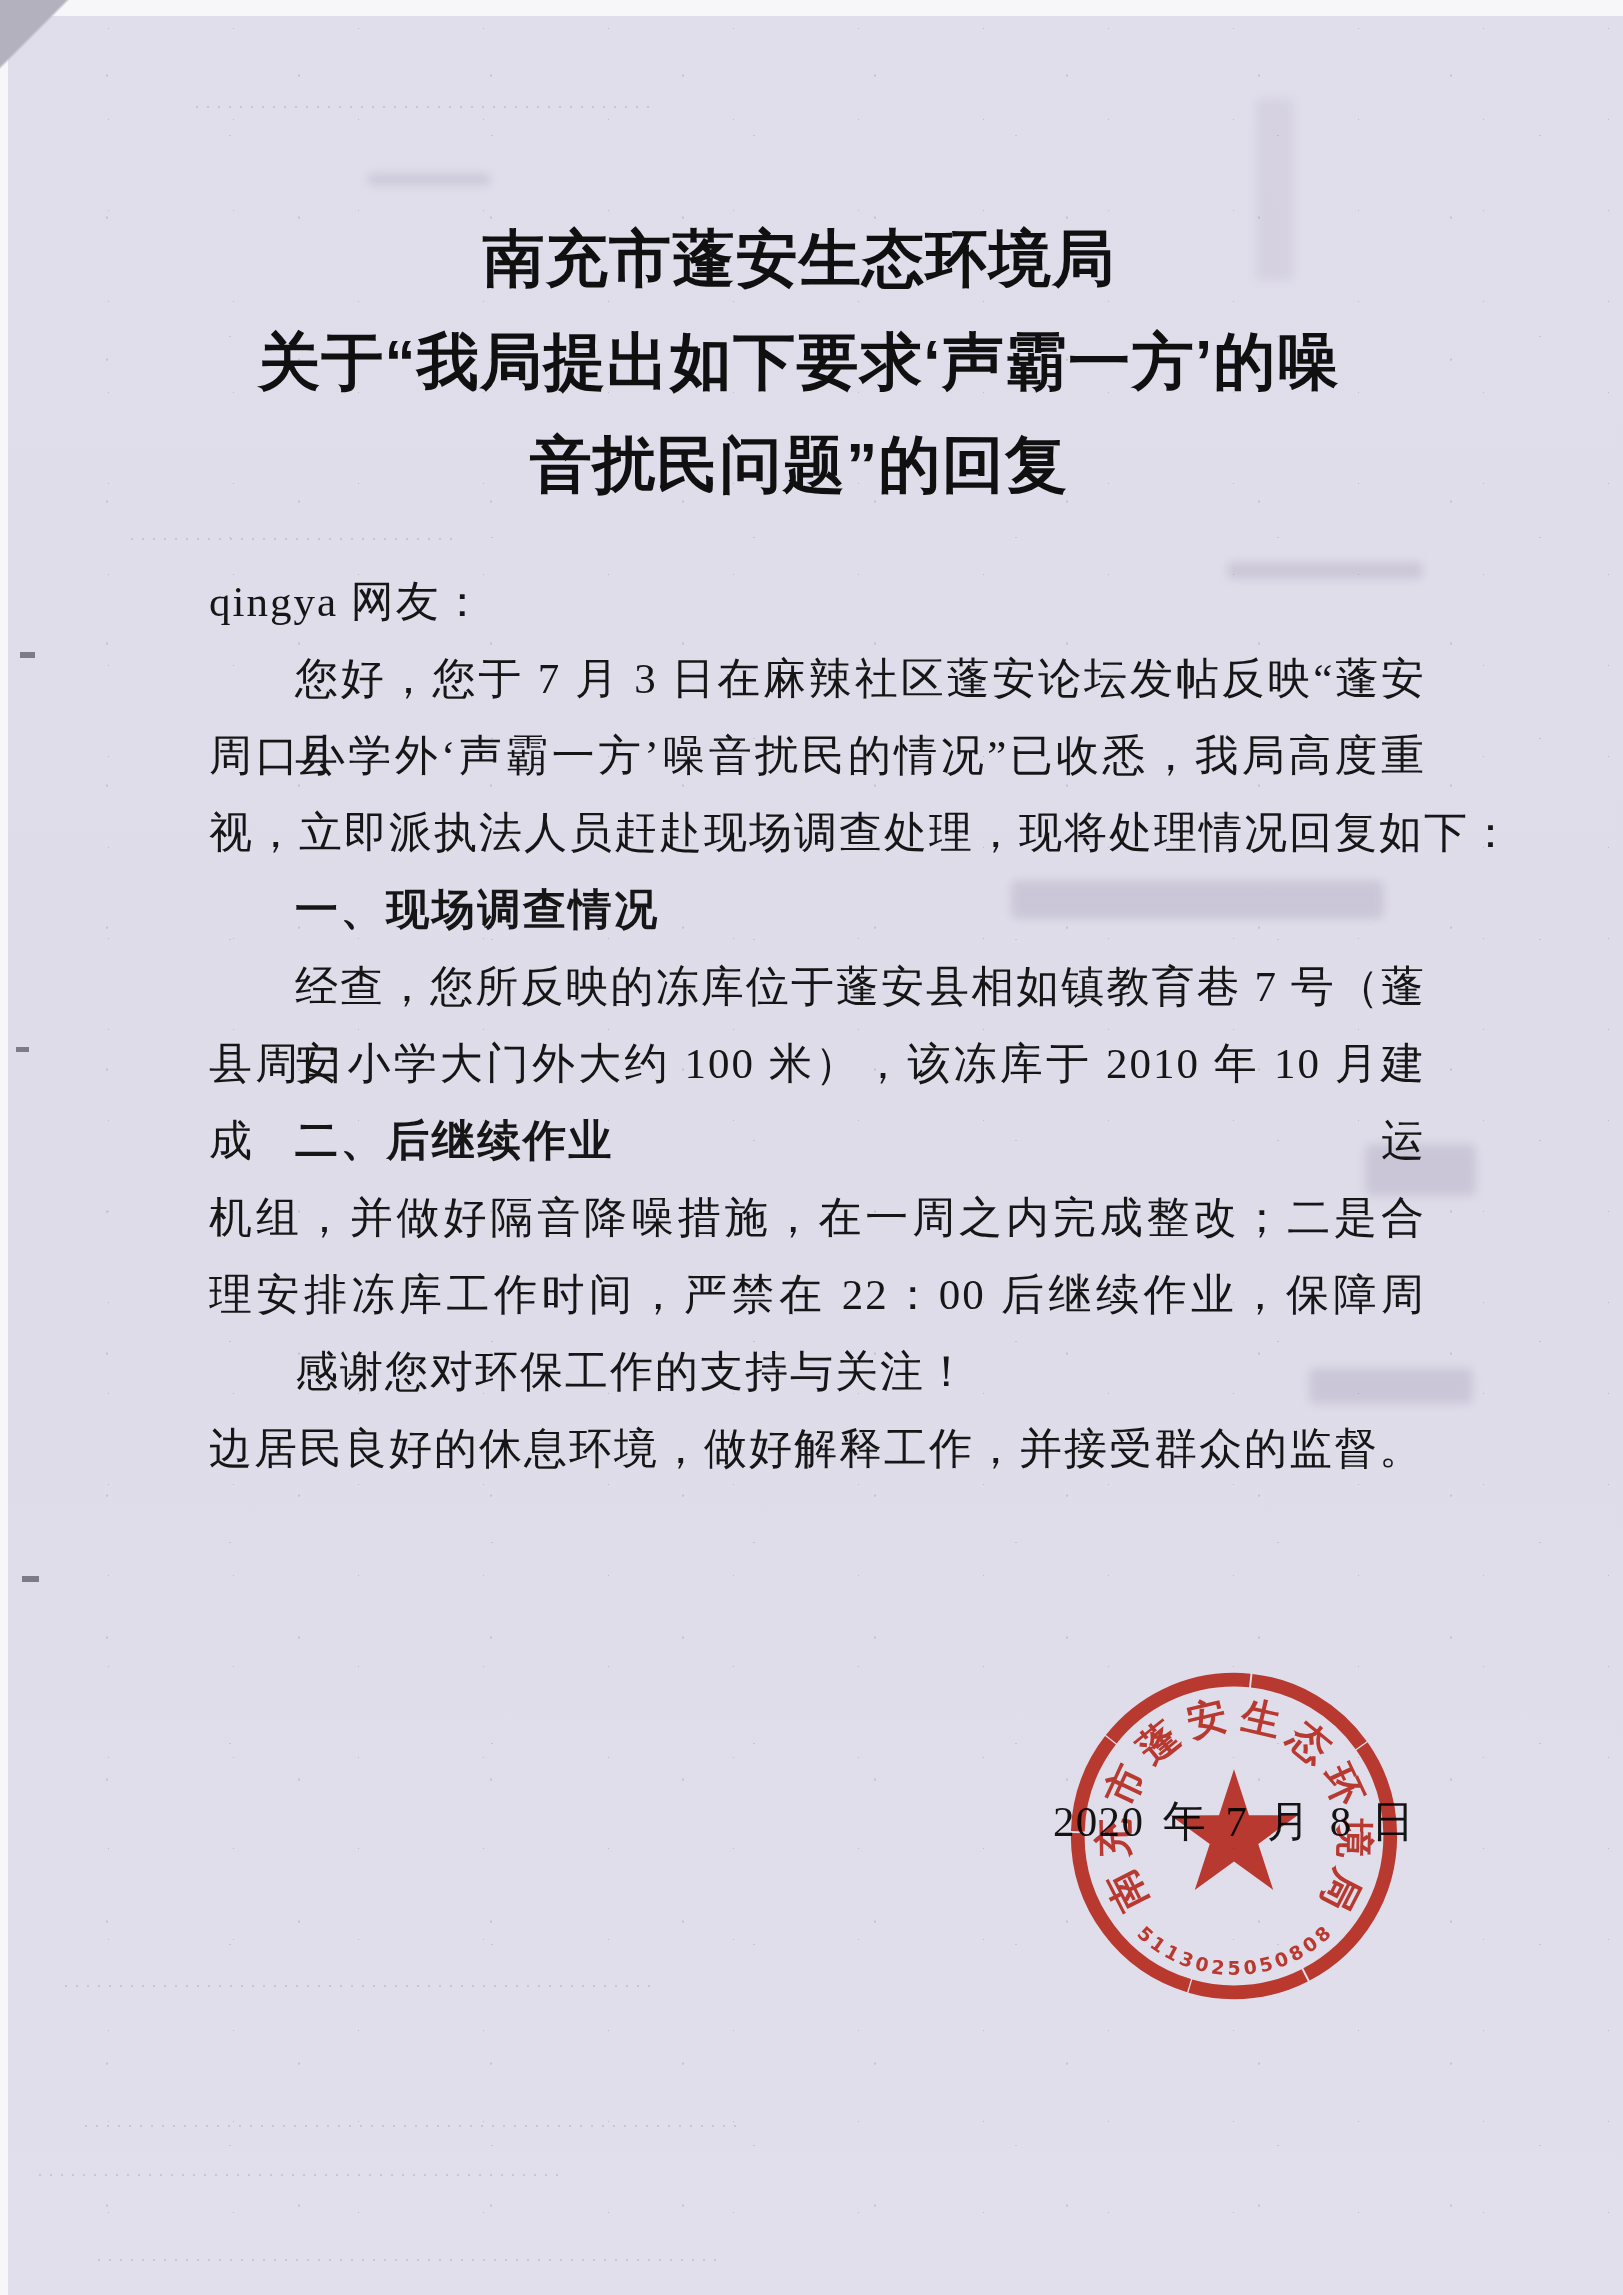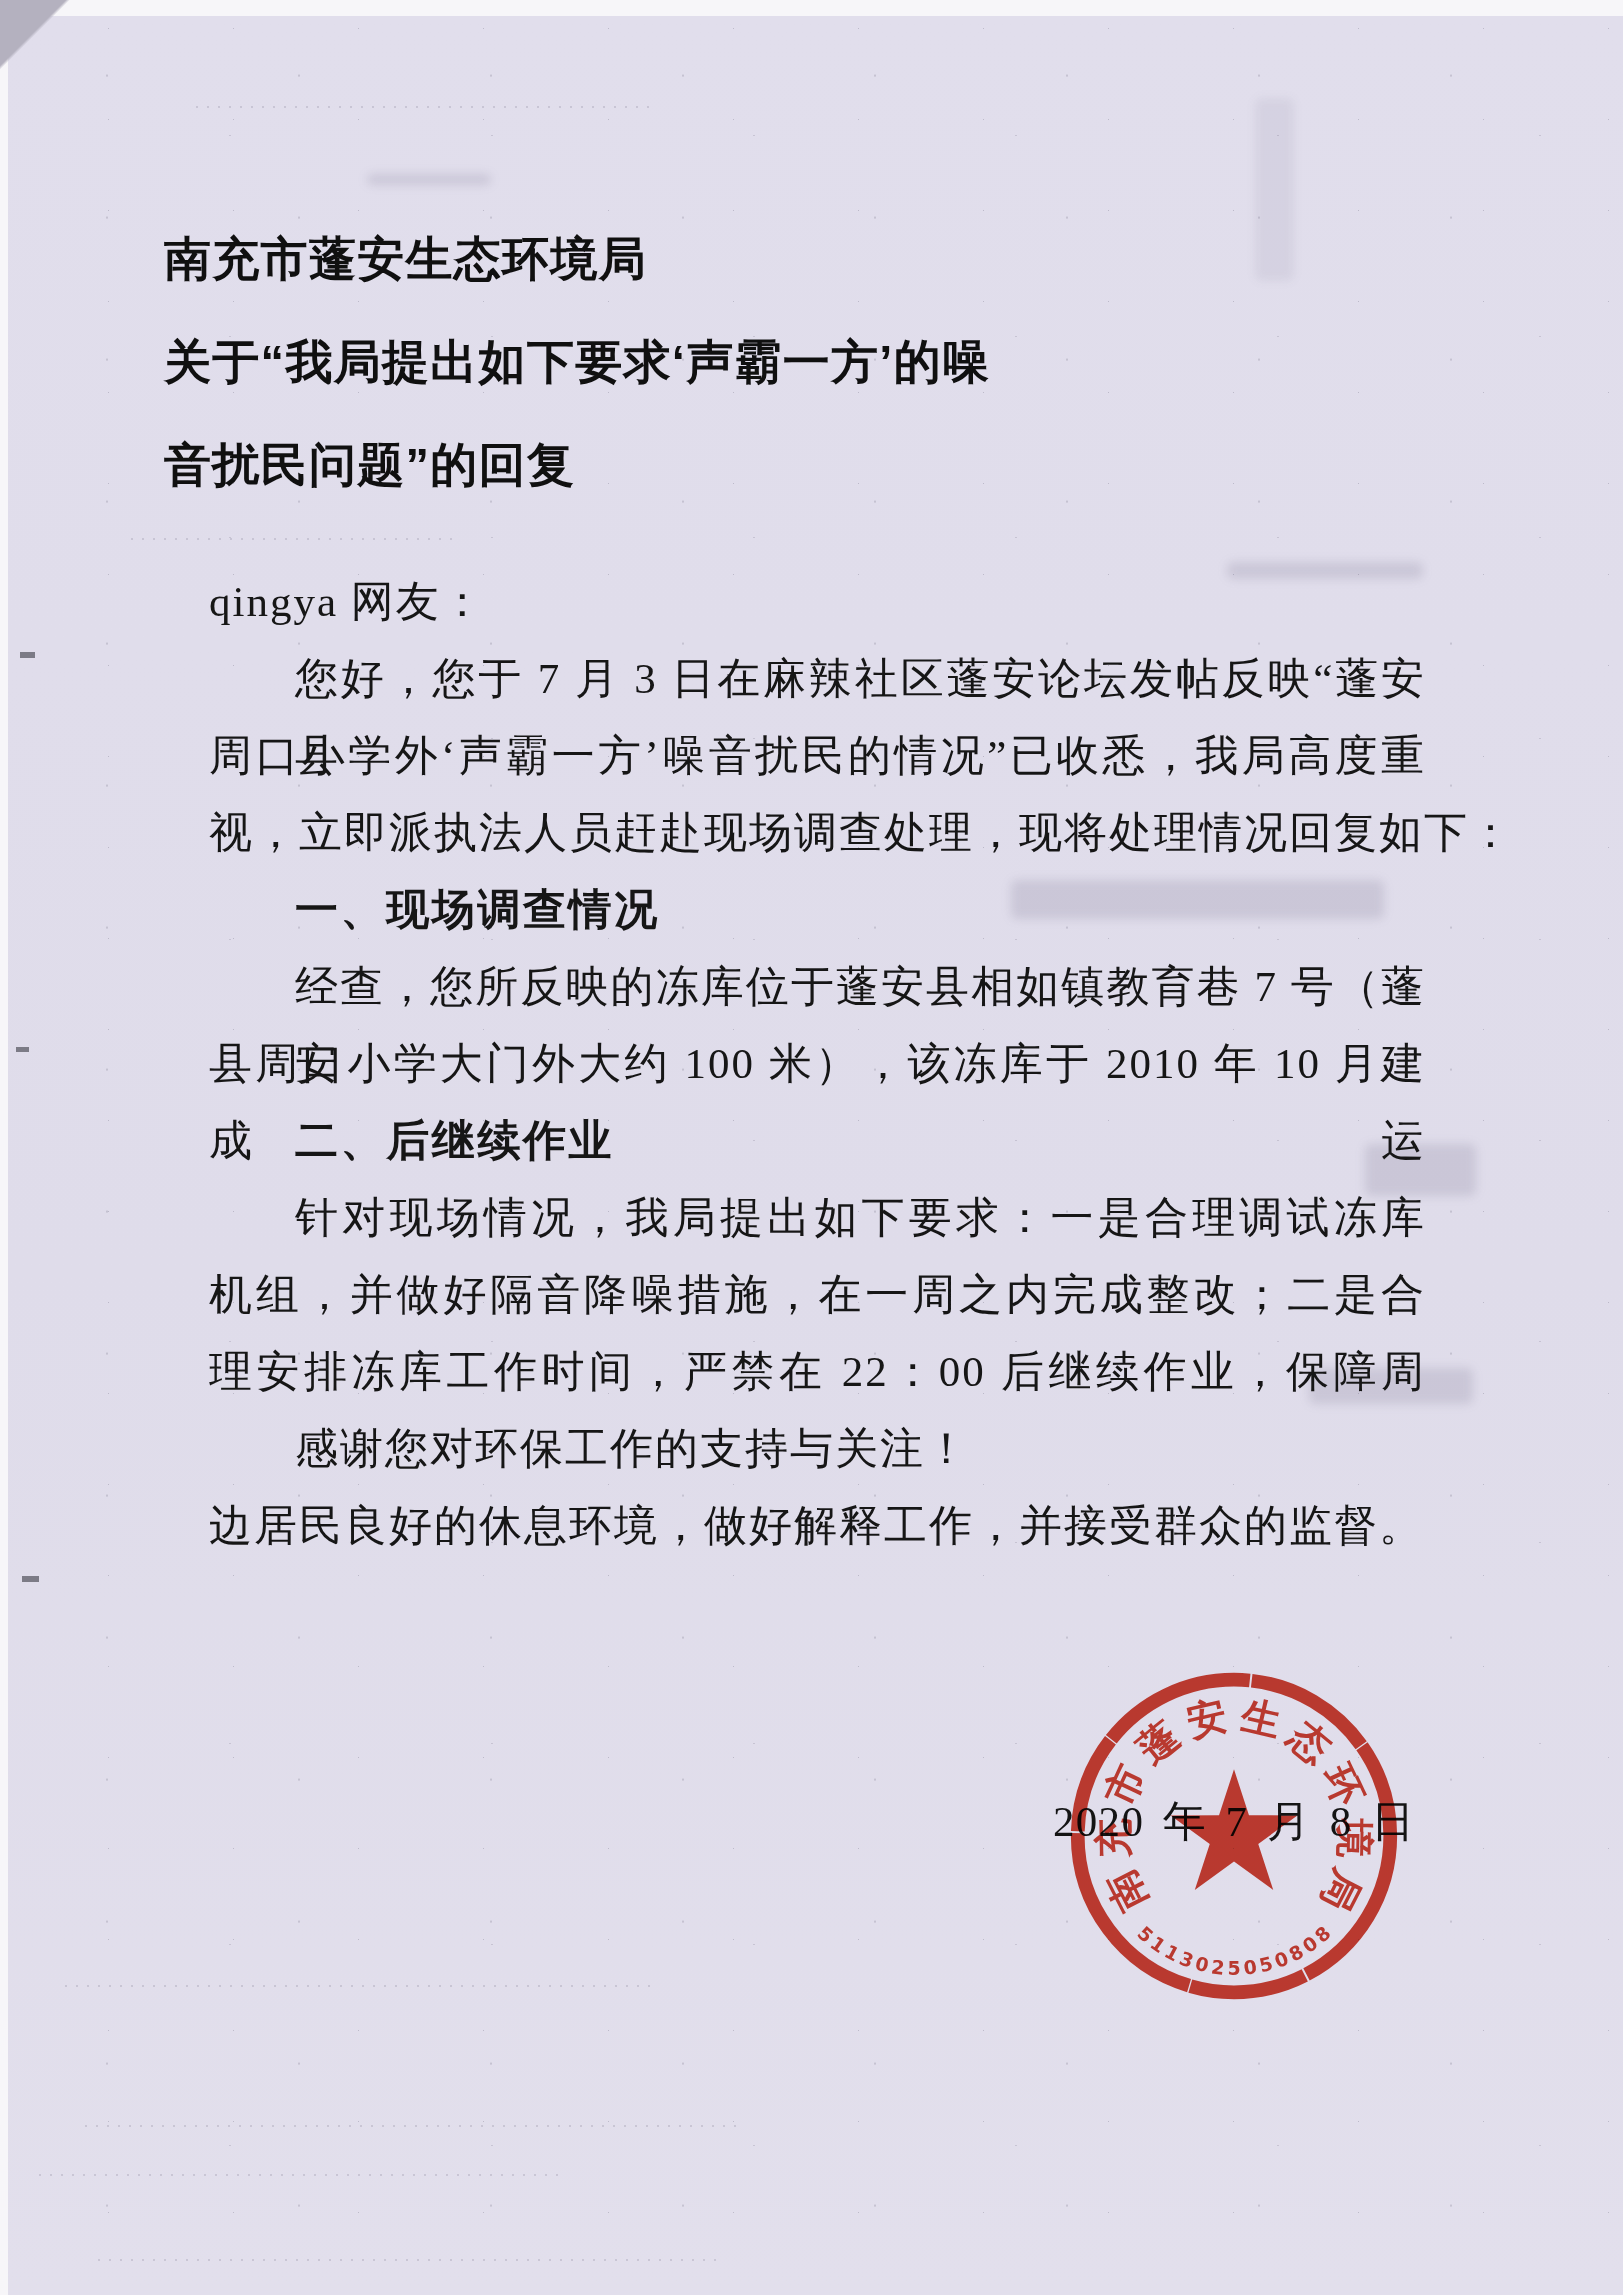--- a/index.html
+++ b/index.html
@@ -23,23 +23,23 @@
     background-size:192px 142px,125px 91px,262px 201px;
     background-position:11px 4.6px,46px 74px,99px 35px;
   }
   .content{position:absolute;inset:0;}
   .corner{
     position:absolute;left:0;top:0;width:73px;height:73px;z-index:5;
     background:linear-gradient(135deg,#b4b1bf 0%,#b4b1bf 45%,rgba(180,177,191,0) 48%);
   }
   .title{
     position:absolute;left:164px;top:207px;width:1270px;
-    color:#101010;
+    text-align:center;color:#101010;
     font-family:"Liberation Sans","DejaVu Sans",sans-serif;font-weight:700;
-    font-size:47px;line-height:103px;letter-spacing:1.3px;
+    font-size:62px;line-height:103px;letter-spacing:1.3px;
   }
   .body-block{
     position:absolute;left:209px;top:563px;width:1217px;
     color:#161616;font-size:43px;letter-spacing:2px;
   }
   .line{height:77px;line-height:77px;white-space:nowrap;}
   .line.j{white-space:normal;text-align:justify;text-align-last:justify;}
   .ind{padding-left:86px;}
   .ind.j{padding-left:86px;}
   .heading{
@@ -101,21 +101,20 @@
 
   <div class="body-block">
     <div class="line">qingya 网友：</div>
     <div class="line j ind">您好，您于 7 月 3 日在麻辣社区蓬安论坛发帖反映“蓬安县</div>
     <div class="line j">周口小学外‘声霸一方’噪音扰民的情况”已收悉，我局高度重</div>
     <div class="line">视，立即派执法人员赶赴现场调查处理，现将处理情况回复如下：</div>
     <div class="line heading ind">一、现场调查情况</div>
     <div class="line j ind">经查，您所反映的冻库位于蓬安县相如镇教育巷 7 号（蓬安</div>
     <div class="line j">县周口小学大门外大约 100 米），该冻库于 2010 年 10 月建成运</div>
     <div class="line heading ind">二、后继续作业</div>
-    <div class="line j ind">针对现场情况，我局提出如下要求：一是合理调试冻库</div>
     <div class="line j">机组，并做好隔音降噪措施，在一周之内完成整改；二是合</div>
     <div class="line j">理安排冻库工作时间，严禁在 22：00 后继续作业，保障周</div>
     <div class="line ind">感谢您对环保工作的支持与关注！</div>
     <div class="line">边居民良好的休息环境，做好解释工作，并接受群众的监督。</div>
   </div>
 
   <div class="date-line">2020 年 7 月 8 日</div>
 
   <svg id="seal-svg" viewBox="0 0 520 520" style="color: rgb(207, 53, 38);">
     <circle class="seal-ring" cx="260" cy="260" r="239"></circle>

